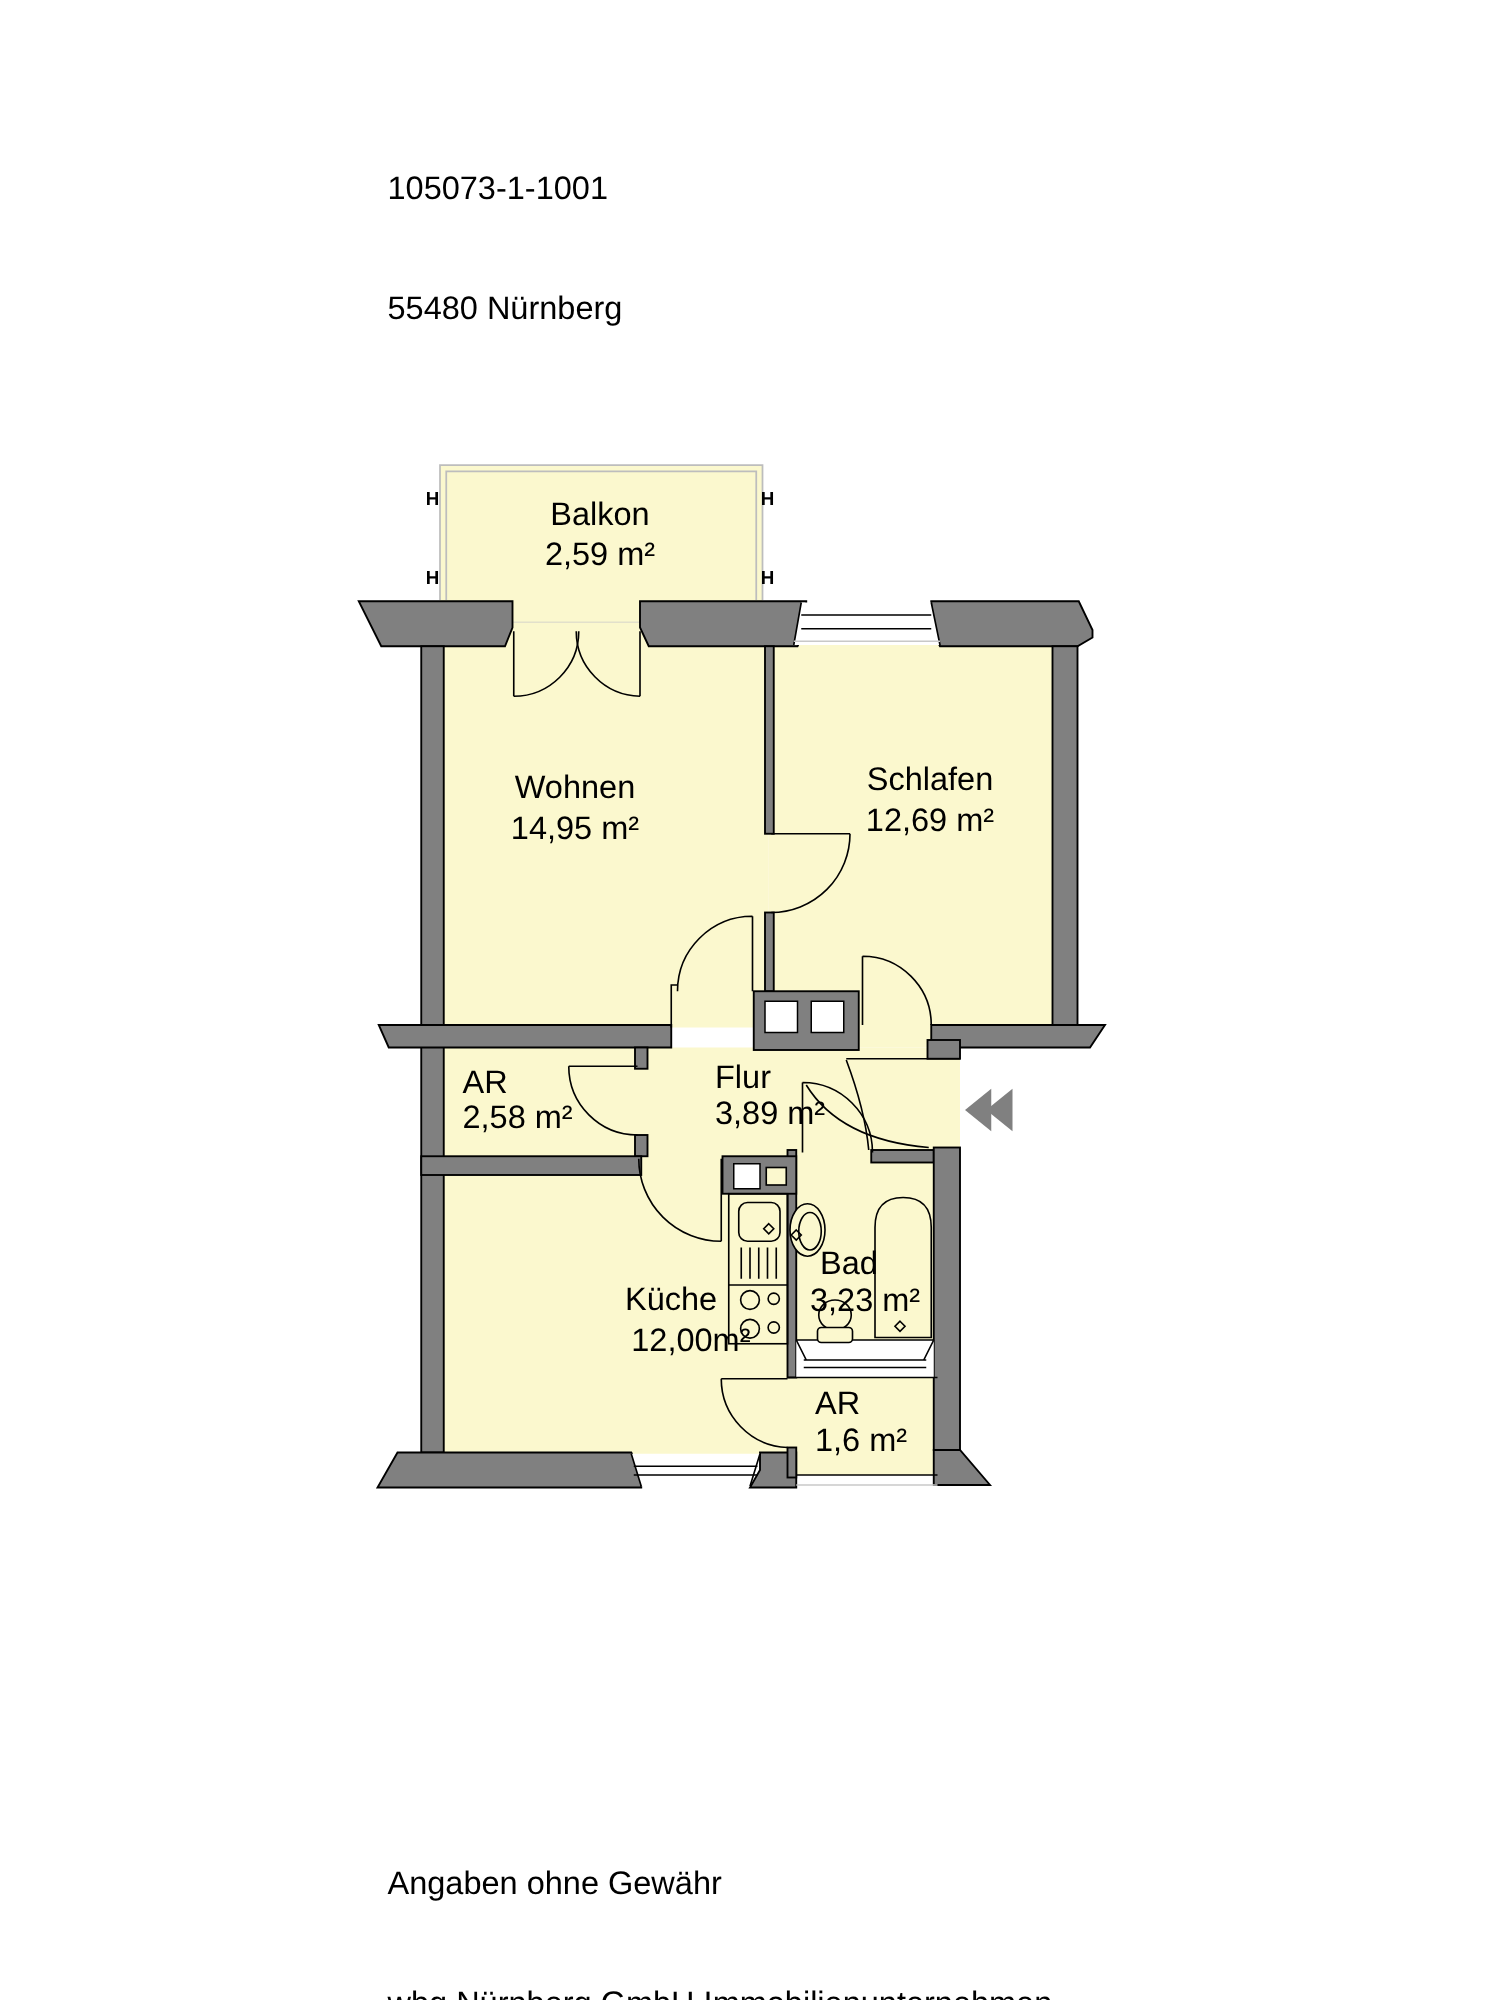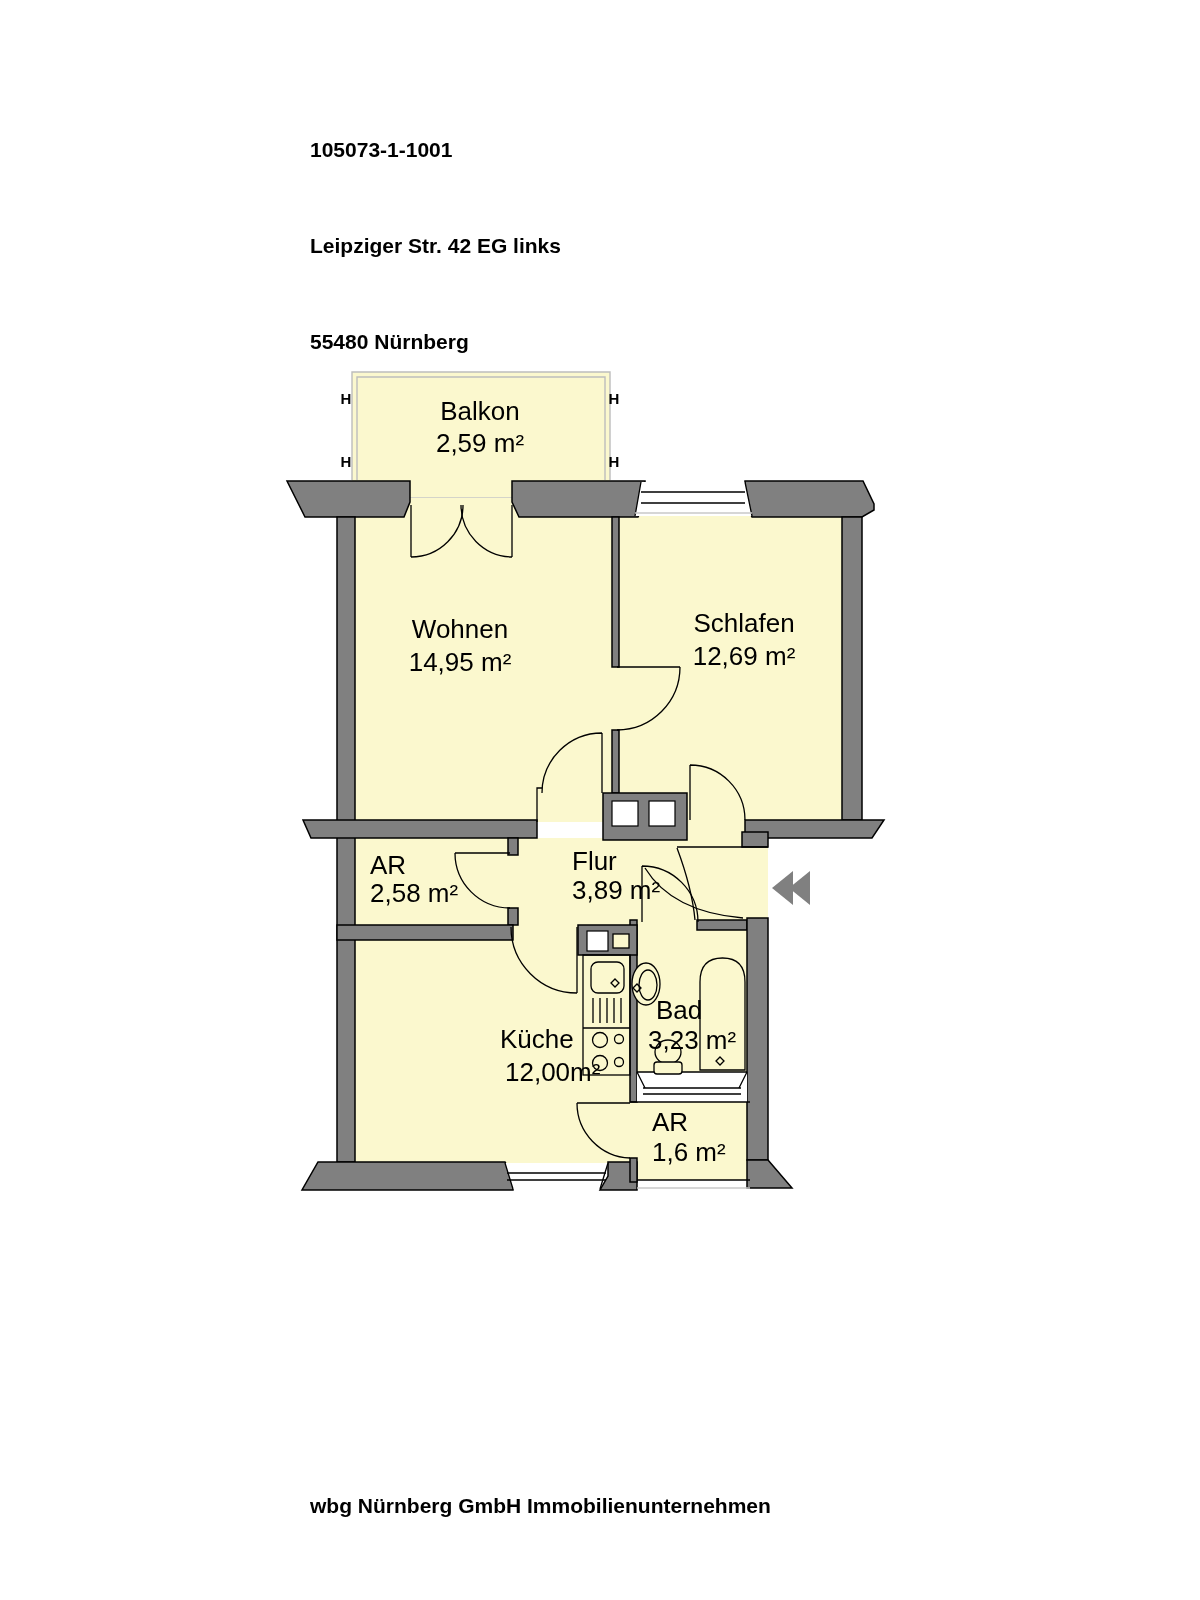--- a/index.html
+++ b/index.html
@@ -1,18 +1,18 @@
 <!DOCTYPE html>
 <html style="--room-fill: #FBF8CE; --wall-gray: #808080; --line-black: #000000; --balcony-outline: #BDBDBD; --window-sill: #C8C8C8; --arrow-gray: #808080;"><head>
 <meta charset="utf-8">
 <style>
   html,body{margin:0;padding:0;background:#fff;}
   #page{position:relative;width:1200px;height:1600px;background:#fff;overflow:hidden;
         font-family:"Liberation Sans",sans-serif;color:#000;}
-  .textblock{position:absolute;font-size:21px;line-height:32px;white-space:pre;font-weight:bold;}
+  .textblock{position:absolute;font-size:26px;line-height:32px;white-space:pre;}
   #header{left:310px;top:70px;}
   #footer{left:310px;top:1426px;}
   #plan-svg{position:absolute;left:0;top:0;}
   .room{fill:var(--room-fill,#FBF8CE);}
   .wall{fill:var(--wall-gray,#808080);stroke:var(--line-black,#000);stroke-width:1.5;stroke-linejoin:miter;}
   .door{fill:none;stroke:var(--line-black,#000);stroke-width:1.3;}
   .thin{fill:none;stroke:var(--line-black,#000);stroke-width:1.3;}
   .fix{fill:var(--room-fill,#FBF8CE);stroke:var(--line-black,#000);stroke-width:1.3;}
   .white{fill:#fff;stroke:none;}
   .whiteline{fill:#fff;stroke:var(--line-black,#000);stroke-width:1.2;}
@@ -24,21 +24,20 @@
   .post{font-family:"Liberation Sans",sans-serif;font-weight:bold;font-size:15px;fill:#000;}
   text{user-select:none;}
 </style>
 </head>
 <body>
 
 <div id="page">
 
   <div id="header" class="textblock">
     <div>105073-1-1001</div>
-    <div>Leipziger Str. 42 EG links</div>
     <div>55480 Nürnberg</div>
   </div>
 
   <svg id="plan-svg" width="1200" height="1600" viewBox="0 0 1200 1600" xmlns="http://www.w3.org/2000/svg">
 
     <g>
       <rect class="room" x="352" y="372" width="258" height="133"></rect>
       <path class="balcony-line" d="M352,480 L352,372 L610,372 L610,480"></path>
       <path class="balcony-line" d="M357,480 L357,377 L605,377 L605,480"></path>
       <path class="sill" d="M404,498 L518,498 M404,504 L518,504"></path>
@@ -174,16 +173,17 @@
 
       <text class="lbl" x="656" y="1019">Bad</text>
       <text class="lbl" x="648" y="1049">3,23 m²</text>
 
       <text class="lbl" x="652" y="1131">AR</text>
       <text class="lbl" x="652" y="1161">1,6 m²</text>
     </g>
   </svg>
 
   <div id="footer" class="textblock">
+    <div>Angaben ohne Gewähr</div>
     <div>wbg Nürnberg GmbH Immobilienunternehmen</div>
   </div>
 
 </div>
 
 </body></html>

